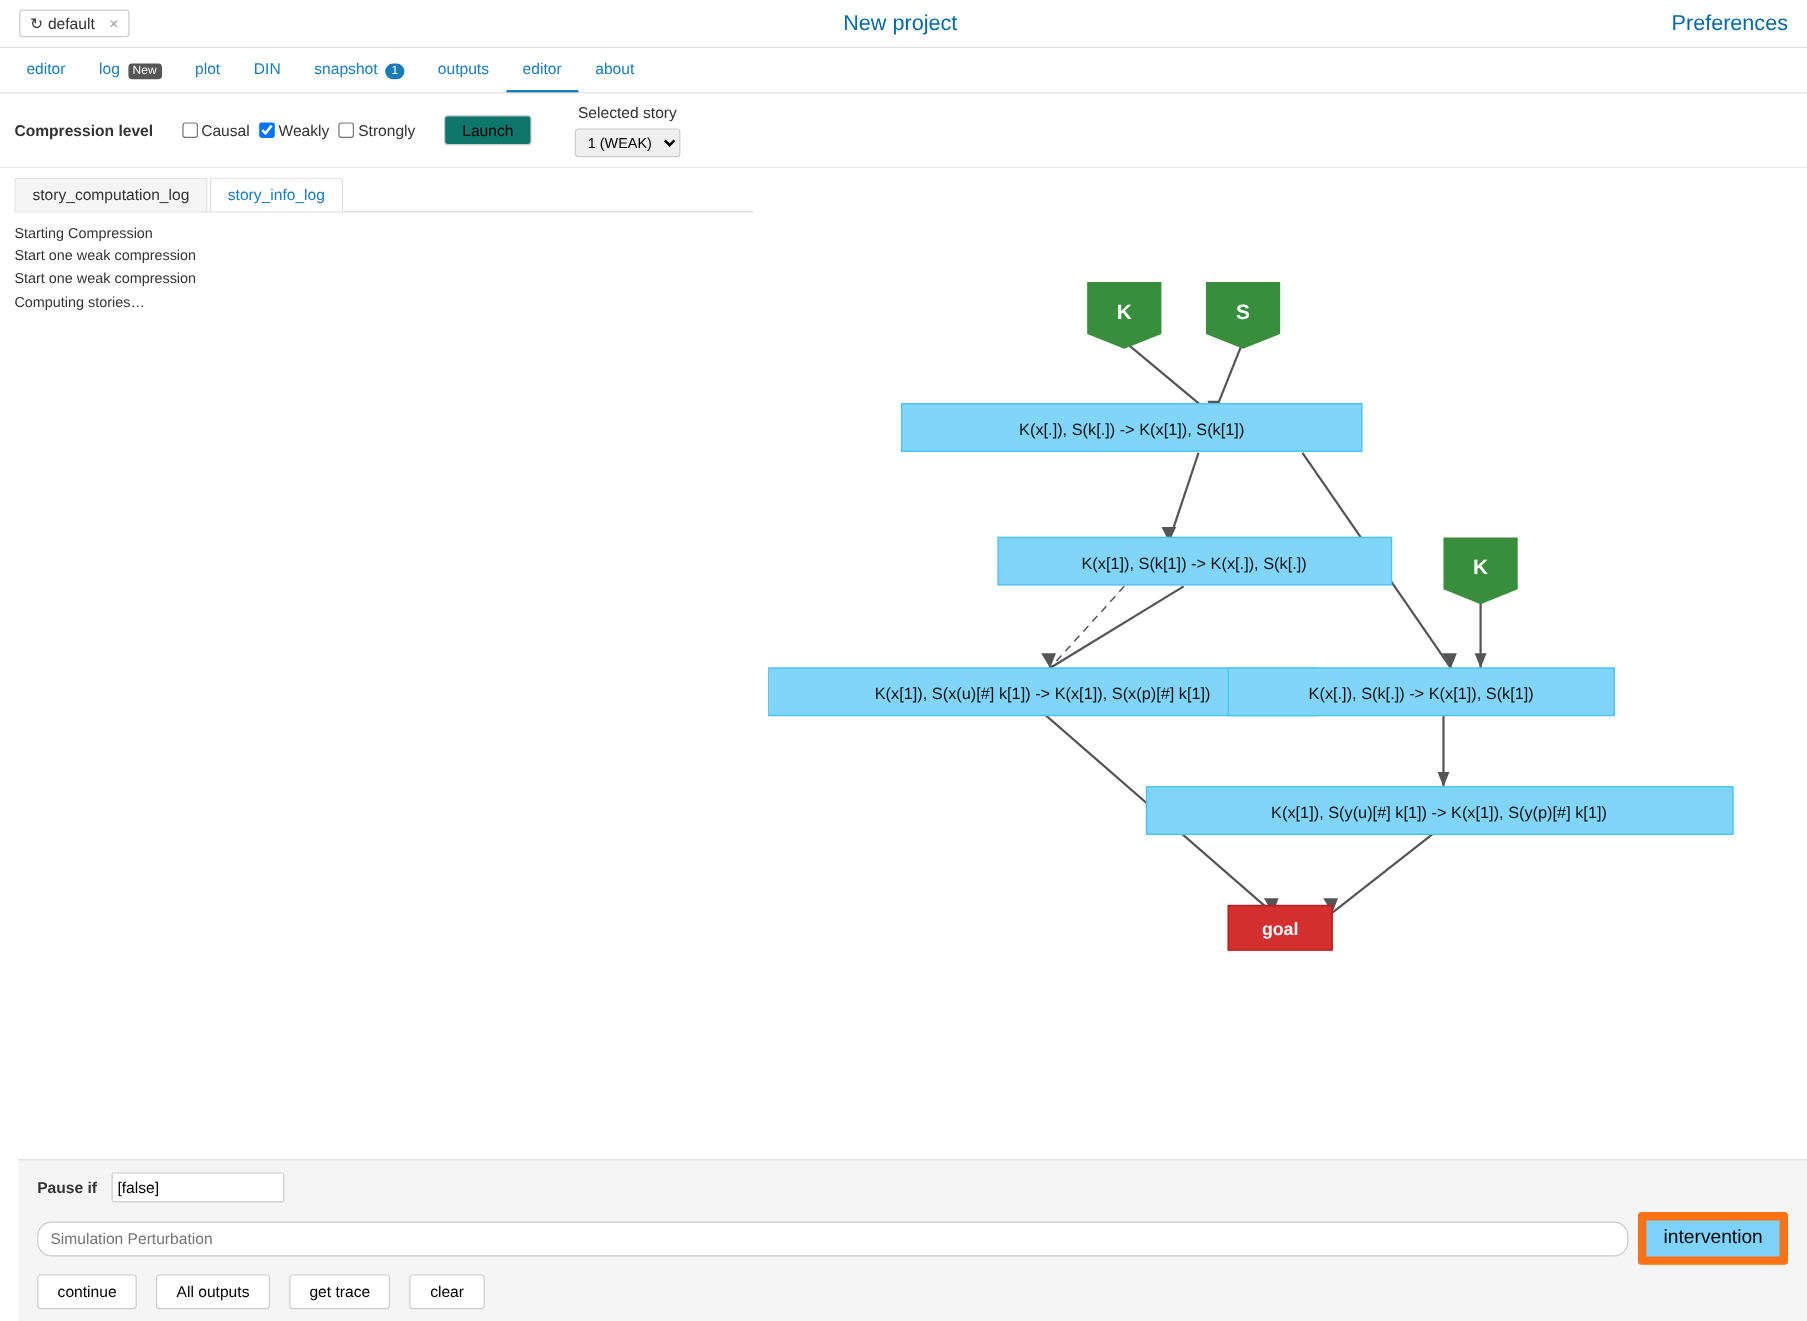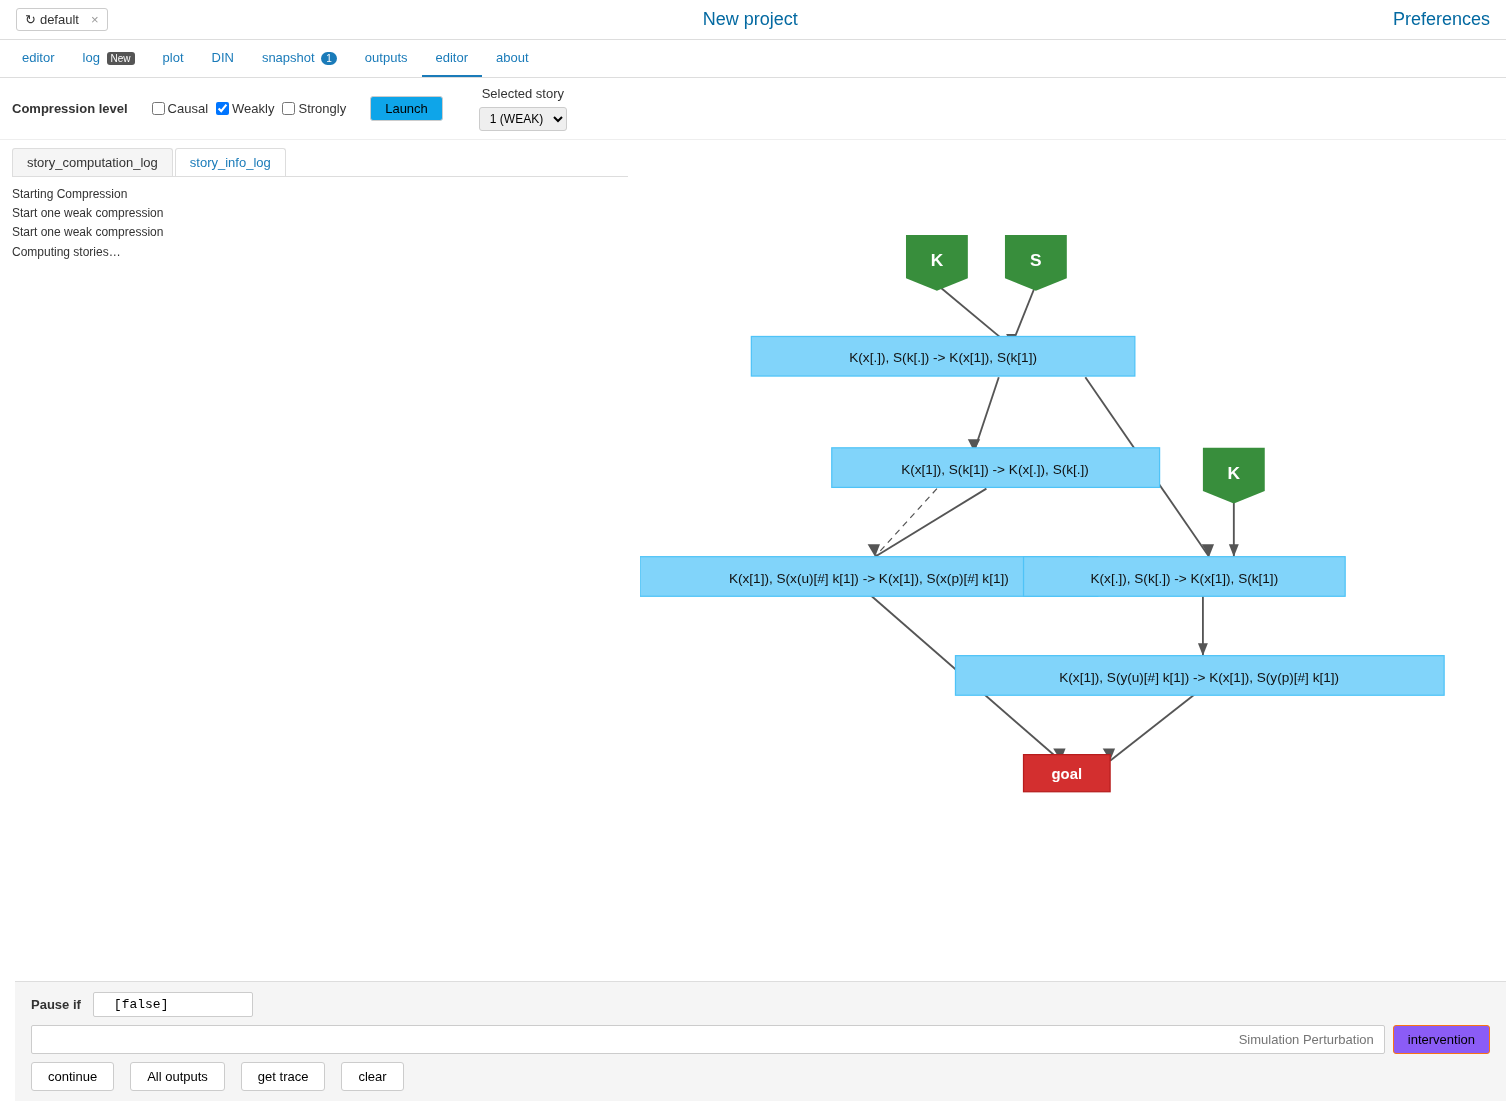--- a/index.html
+++ b/index.html
@@ -70,21 +70,21 @@
       align-items: center;
       padding: 8px 12px;
       gap: 24px;
       border-bottom: 1px solid #eee;
       background: #fff;
     }
     .toolbar label { font-weight: bold; font-size: 13px; }
     .toolbar .options { display: flex; align-items: center; gap: 8px; }
     .toolbar .options label { font-weight: normal; display: flex; align-items: center; gap: 3px; }
     .launch-btn {
-      background: #0ea5e9;
+      background: #0f766e;
       border: 1px solid #ccc;
       padding: 4px 14px;
       border-radius: 3px;
       cursor: pointer;
       font-size: 13px;
     }
     .selected-story { display: flex; align-items: center; gap: 6px; font-size: 13px; margin-left: 12px; flex-direction: column; }
     .story-select {
       border: 1px solid #ccc;
       padding: 3px 6px;
@@ -157,41 +157,39 @@
       margin-bottom: 8px;
     }
     .bottom-row3 {
       display: flex;
       align-items: center;
       gap: 16px;
     }
     .pause-label { font-weight: bold; font-size: 13px; }
     .pause-input {
       border: 1px solid #ccc;
-      padding: 4px 20px;
-      font-size: 13px;
-      width: 160px;
+      padding: 4px 4px;
+      font-size: 13px;
+      width: 144px;
       border-radius: 2px;
-      font-family: Liberation Mono, monospace;
     }
     .perturbation-input {
       border: 1px solid #ccc;
       padding: 6px 10px;
       font-size: 13px;
       flex: 1;
-      border-radius: 2px;
-      text-align: right;
+      border-radius: 12px;
     }
     .intervention-btn {
-      background: #8b5cf6;
-      border: 1px solid #f97316;
+      background: #7dd3fc;
+      border: 7px solid #f97316;
       padding: 6px 14px;
       border-radius: 3px;
       cursor: pointer;
-      font-size: 13px;
+      font-size: 16px;
     }
     .action-btn {
       background: #fff;
       border: 1px solid #ccc;
       padding: 6px 16px;
       border-radius: 3px;
       cursor: pointer;
       font-size: 13px;
     }
   </style>

